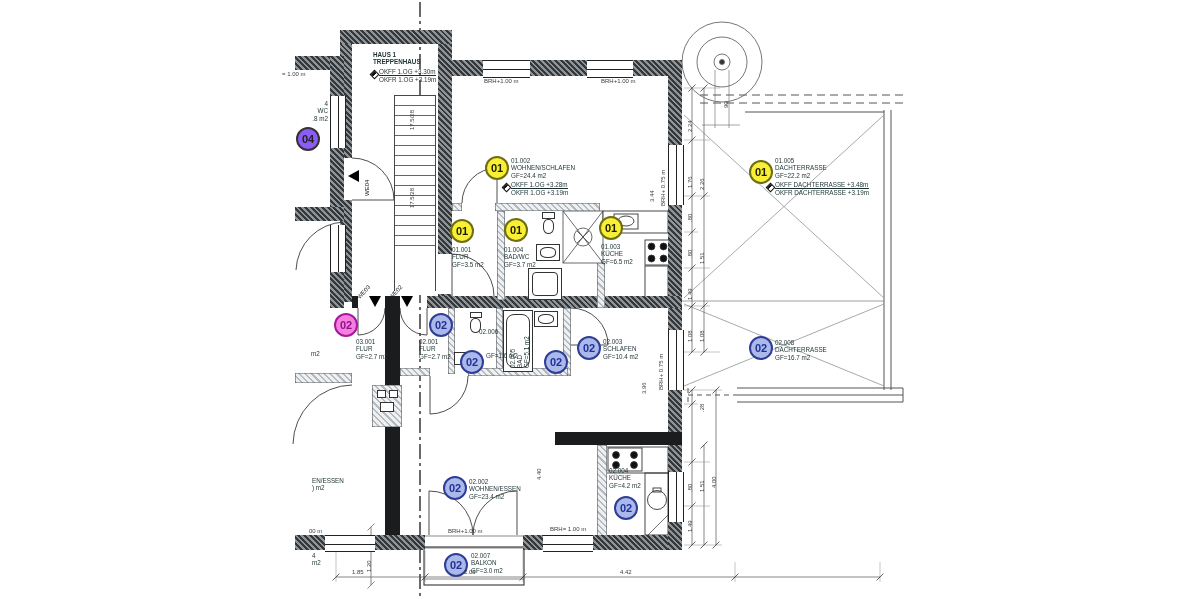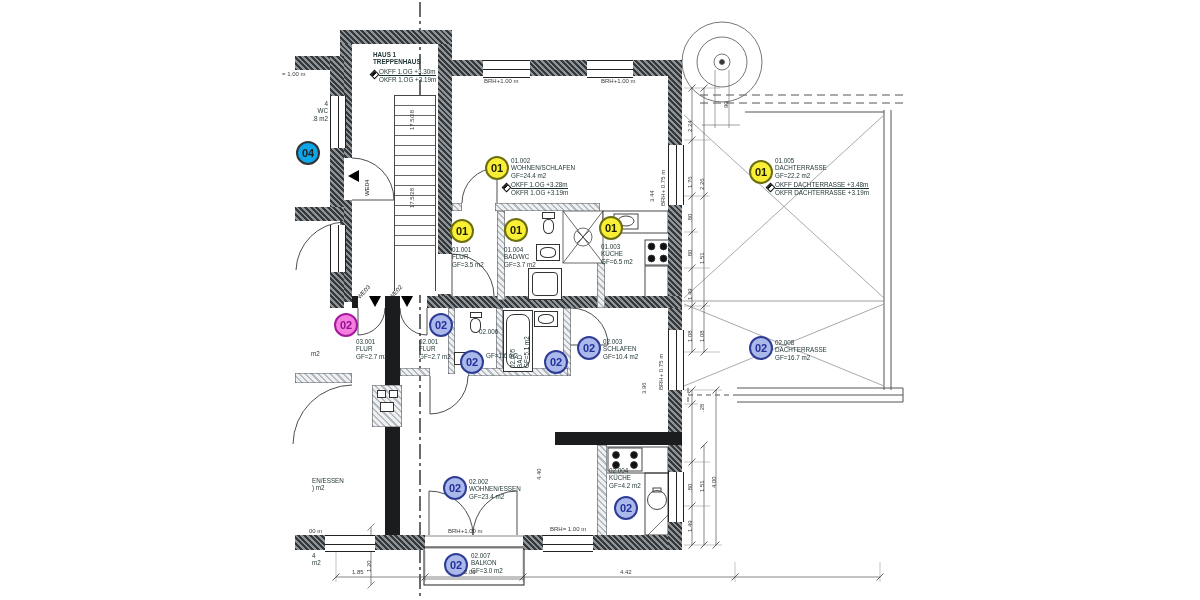--- a/index.html
+++ b/index.html
@@ -237,21 +237,21 @@
   <div class="bdg" style="left: 749px; top: 160px; background: rgb(249, 239, 53); border-color: rgb(109, 109, 18); color: rgb(28, 28, 0);">01</div>
   <div class="bdg" style="left: 749px; top: 336px; background: rgb(170, 185, 234); border-color: rgb(47, 61, 150); color: rgb(34, 48, 154);">02</div>
   <div class="bdg" style="left: 334px; top: 313px; background: rgb(245, 127, 223); border-color: rgb(167, 24, 160); color: rgb(147, 16, 140);">02</div>
   <div class="bdg" style="left: 429px; top: 313px; background: rgb(170, 185, 234); border-color: rgb(47, 61, 150); color: rgb(34, 48, 154);">02</div>
   <div class="bdg" style="left: 460px; top: 350px; background: rgb(170, 185, 234); border-color: rgb(47, 61, 150); color: rgb(34, 48, 154);">02</div>
   <div class="bdg" style="left: 544px; top: 350px; background: rgb(170, 185, 234); border-color: rgb(47, 61, 150); color: rgb(34, 48, 154);">02</div>
   <div class="bdg" style="left: 577px; top: 336px; background: rgb(170, 185, 234); border-color: rgb(47, 61, 150); color: rgb(34, 48, 154);">02</div>
   <div class="bdg" style="left: 443px; top: 476px; background: rgb(170, 185, 234); border-color: rgb(47, 61, 150); color: rgb(34, 48, 154);">02</div>
   <div class="bdg" style="left: 614px; top: 496px; background: rgb(170, 185, 234); border-color: rgb(47, 61, 150); color: rgb(34, 48, 154);">02</div>
   <div class="bdg" style="left: 444px; top: 553px; background: rgb(170, 185, 234); border-color: rgb(47, 61, 150); color: rgb(34, 48, 154);">02</div>
-  <div class="bdg" style="left: 296px; top: 141px; background: #0ea5e9; border-color: rgb(51, 51, 51); color: rgb(34, 34, 34);">04</div>
+  <div class="bdg" style="left: 296px; top: 127px; background: #8b5cf6; border-color: rgb(51, 51, 51); color: rgb(34, 34, 34);">04</div>
 
   <div class="t" style="left:511px;top:157px">
     <div>01.002</div>
     <div>WOHNEN/SCHLAFEN</div>
     <div>GF=24.4 m2</div>
   </div>
   <div class="t" style="left:511px;top:181px">
     <div class="u">OKFF 1.OG +3.28m</div>
     <div>OKFR 1.OG +3.19m</div>
   </div>

